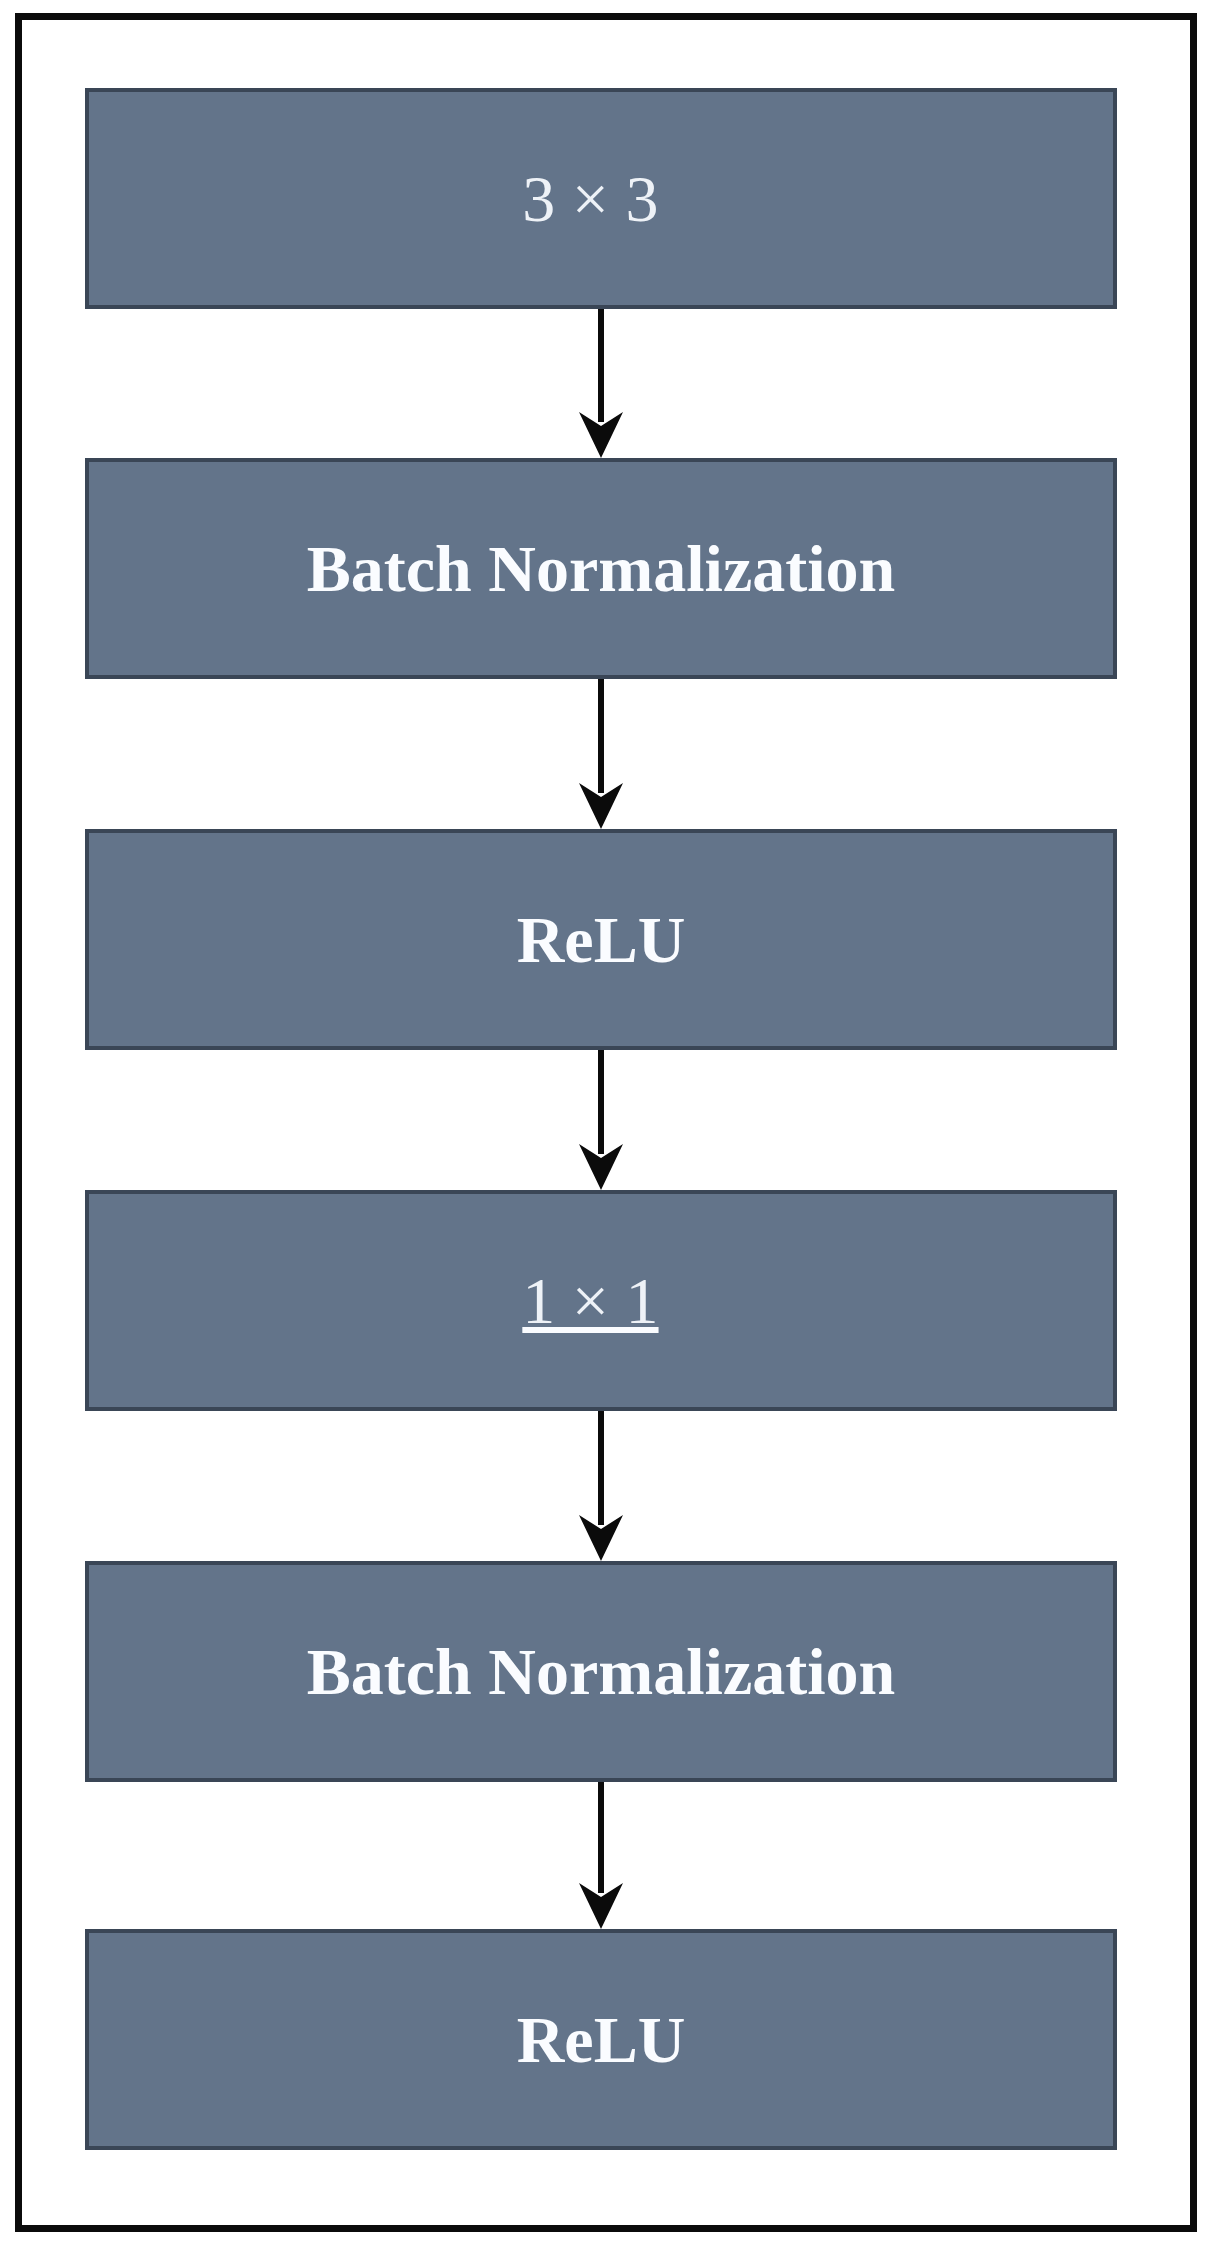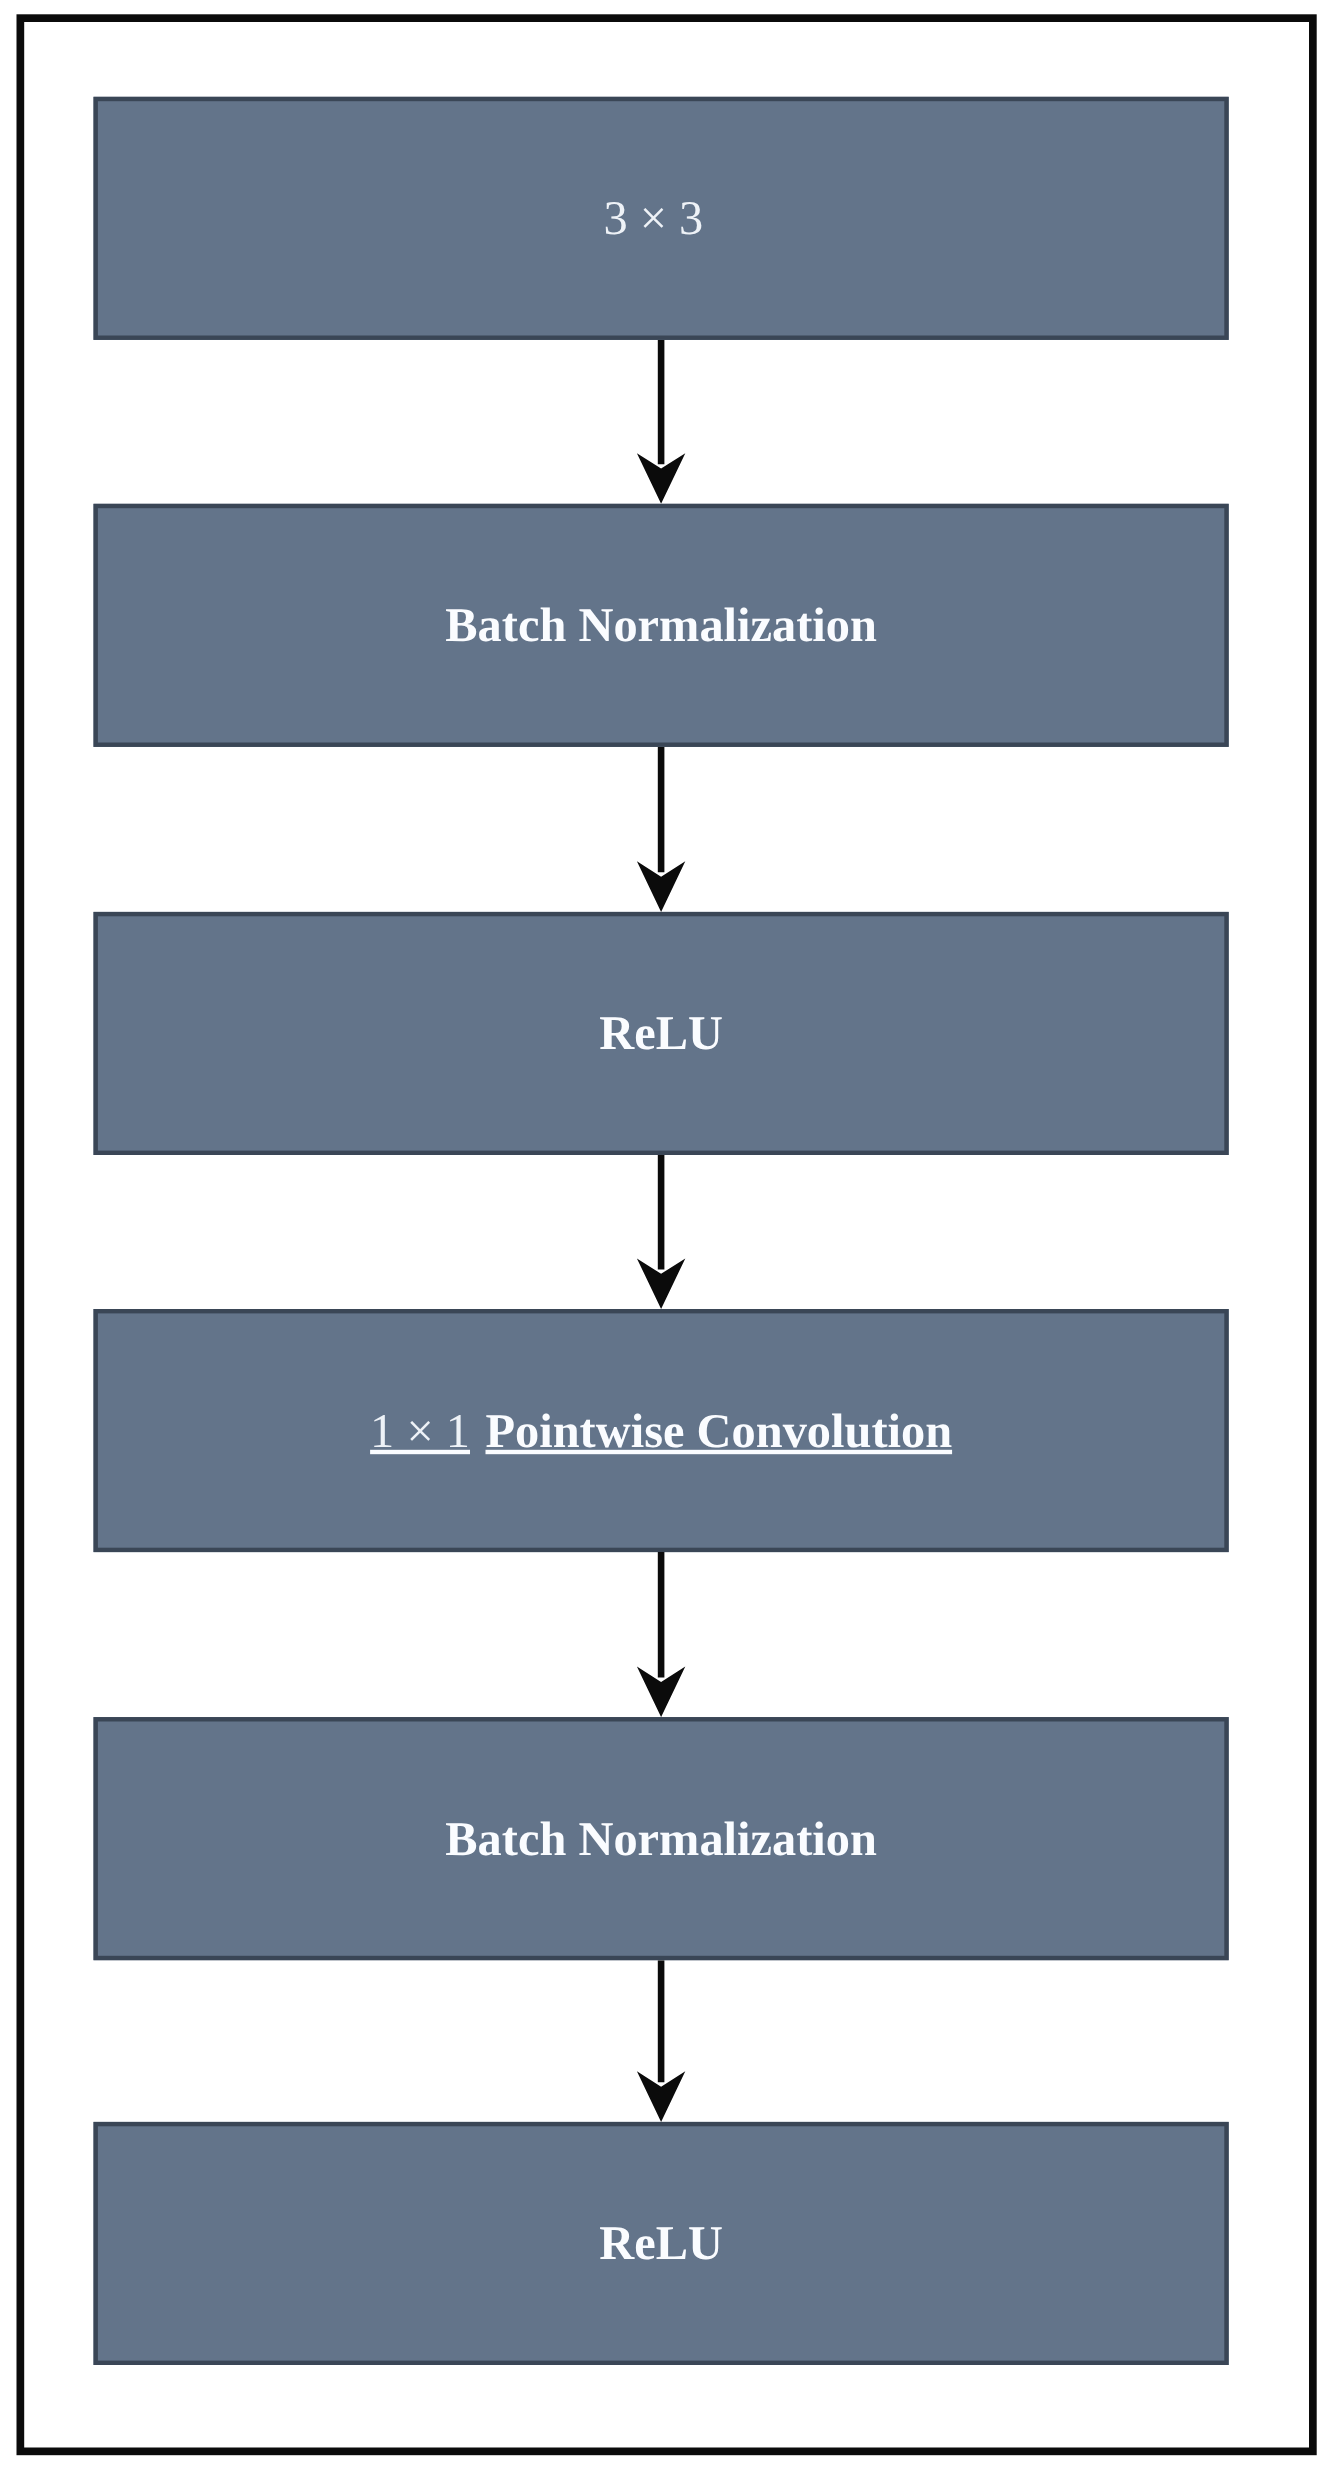--- a/index.html
+++ b/index.html
@@ -29,21 +29,21 @@
     left: 63px;
     width: 1032px;
     height: 221px;
     box-sizing: border-box;
     background: #63748a;
     border: 4px solid #3a4656;
     display: flex;
     align-items: center;
     justify-content: center;
     color: #fafcff;
-    font-size: 44px;
+    font-size: 66px;
     font-weight: bold;
     text-align: center;
     white-space: nowrap;
   }
   .node .prefix {
     font-weight: 400;
     color: #eef2f7;
   }
   .node .prefix:not(:empty) {
     margin-right: 0.32em;
@@ -96,21 +96,20 @@
       <span class="label">ReLU</span>
     </div>
 
     <svg class="arrow a3" width="56" height="140" viewBox="0 0 56 140" xmlns="http://www.w3.org/2000/svg">
       <line x1="28" y1="0" x2="28" y2="104" stroke="#0b0b0b" stroke-width="6"></line>
       <polygon points="6,94 28,108 50,94 28,140" fill="#0b0b0b"></polygon>
     </svg>
 
     <div class="node n4">
       <span class="prefix">1 × 1</span>
-      <span class="label">Pointwise Convolution</span>
     </div>
 
     <svg class="arrow a4" width="56" height="150" viewBox="0 0 56 150" xmlns="http://www.w3.org/2000/svg">
       <line x1="28" y1="0" x2="28" y2="114" stroke="#0b0b0b" stroke-width="6"></line>
       <polygon points="6,104 28,118 50,104 28,150" fill="#0b0b0b"></polygon>
     </svg>
 
     <div class="node n5">
       <span class="prefix"></span>
       <span class="label">Batch Normalization</span>

